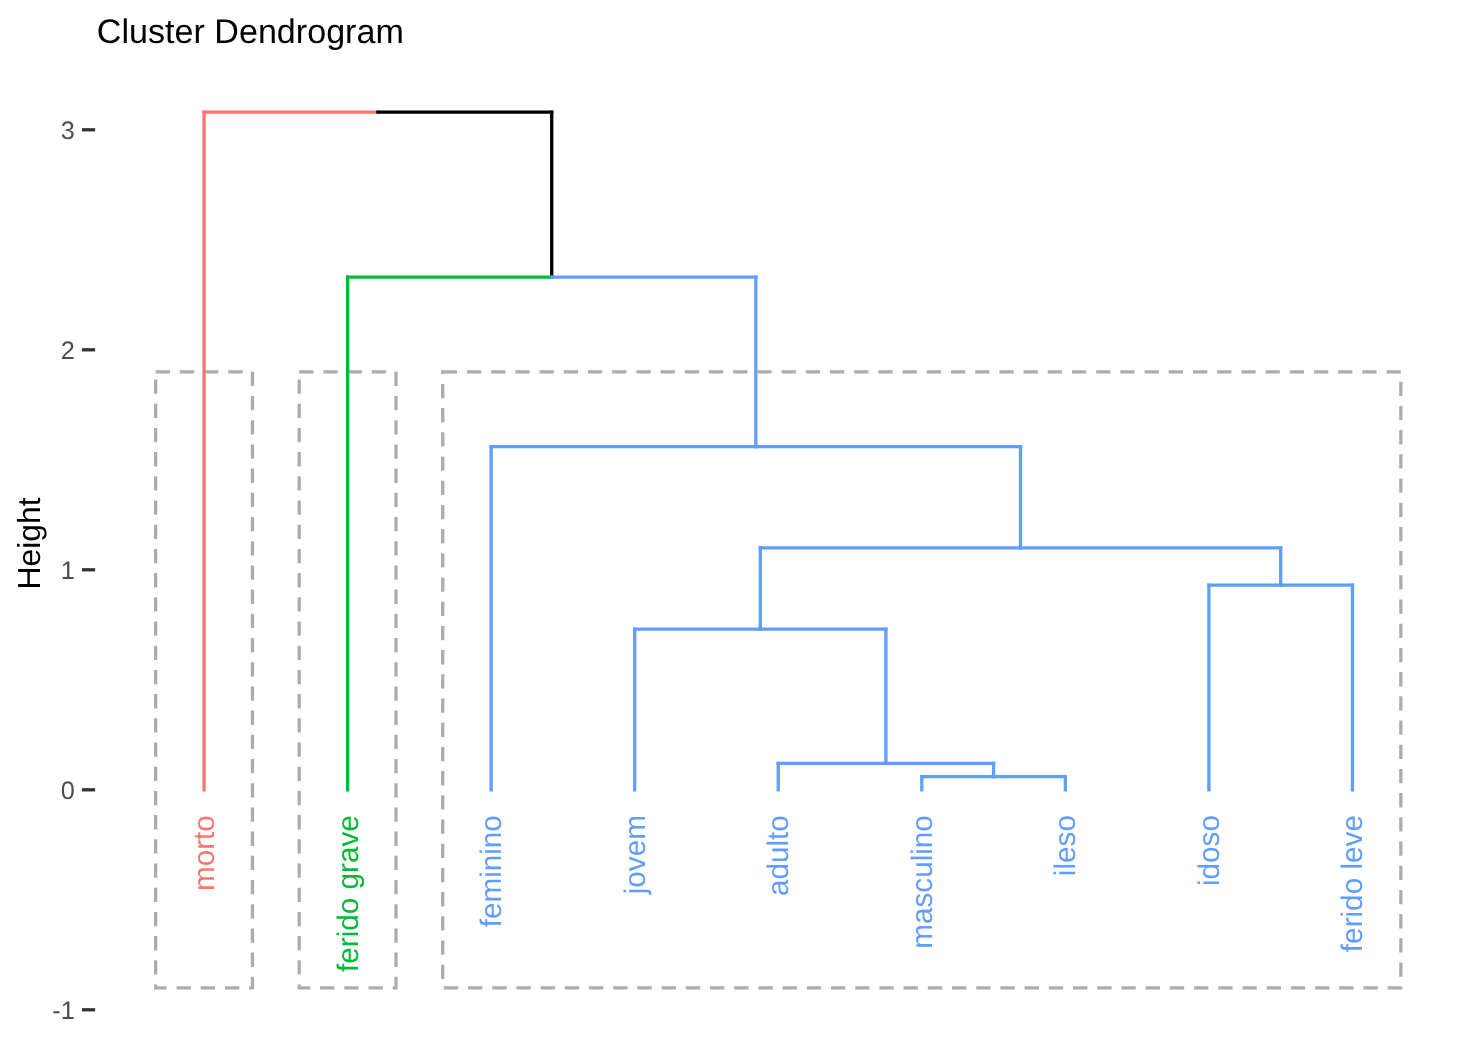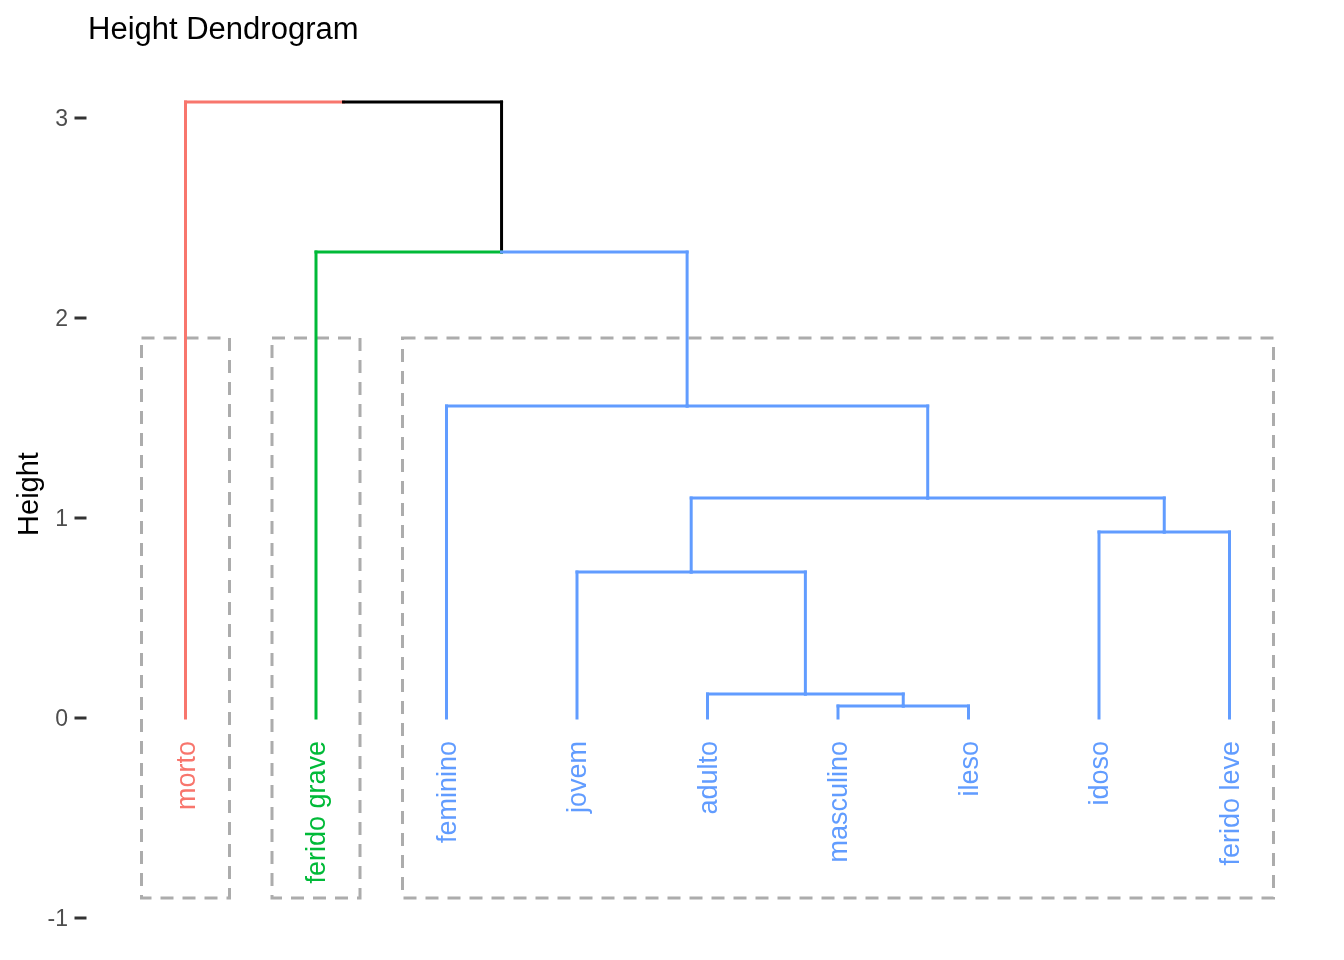--- a/index.html
+++ b/index.html
@@ -29,21 +29,21 @@
     color: #000000;
     white-space: nowrap;
   }
   #dendro-svg { position: absolute; left: 0; top: 0; }
   text { font-family: "Liberation Sans", sans-serif; }
 </style>
 </head>
 <body>
 
 <div id="stage">
-  <div id="chart-title">Height Dendrogram</div>
+  <div id="chart-title">Cluster Dendrogram</div>
   <div id="y-axis-title">Height</div>
   <svg id="dendro-svg" width="1344" height="960" viewBox="0 0 1344 960">
       <rect x="141.5" y="338" width="88" height="560" fill="none" stroke="#ACACAC" stroke-width="3" stroke-dasharray="13 9"></rect>
       <rect x="272" y="338" width="88" height="560" fill="none" stroke="#ACACAC" stroke-width="3" stroke-dasharray="13 9"></rect>
       <rect x="402.5" y="338" width="871" height="560" fill="none" stroke="#ACACAC" stroke-width="3" stroke-dasharray="13 9"></rect>
       <line x1="76" y1="118" x2="85" y2="118" stroke="#333333" stroke-width="3" stroke-linecap="square"></line>
       <text x="68" y="126" text-anchor="end" font-size="23" fill="#4D4D4D">3</text>
       <line x1="76" y1="318" x2="85" y2="318" stroke="#333333" stroke-width="3" stroke-linecap="square"></line>
       <text x="68" y="326" text-anchor="end" font-size="23" fill="#4D4D4D">2</text>
       <line x1="76" y1="518" x2="85" y2="518" stroke="#333333" stroke-width="3" stroke-linecap="square"></line>

